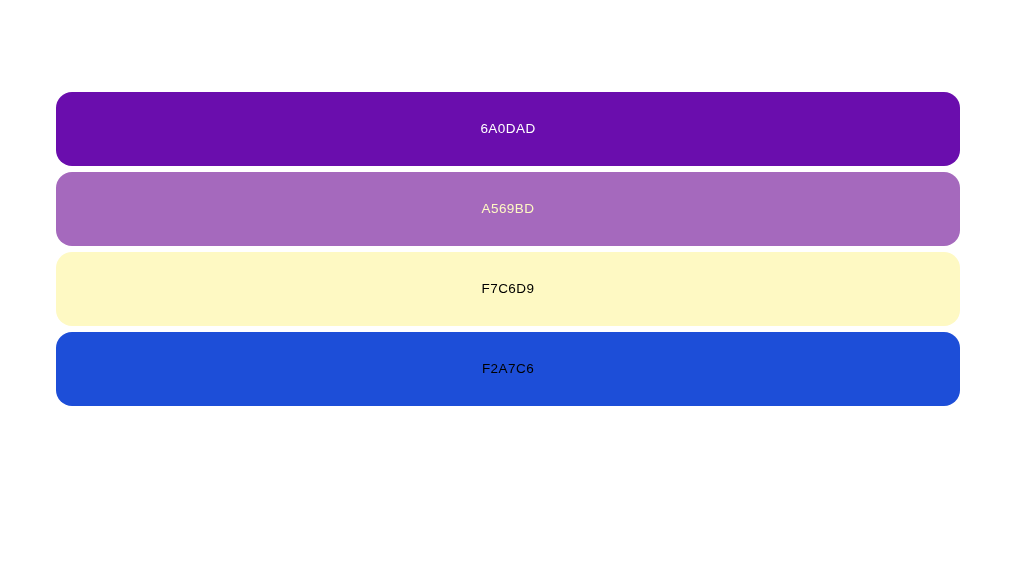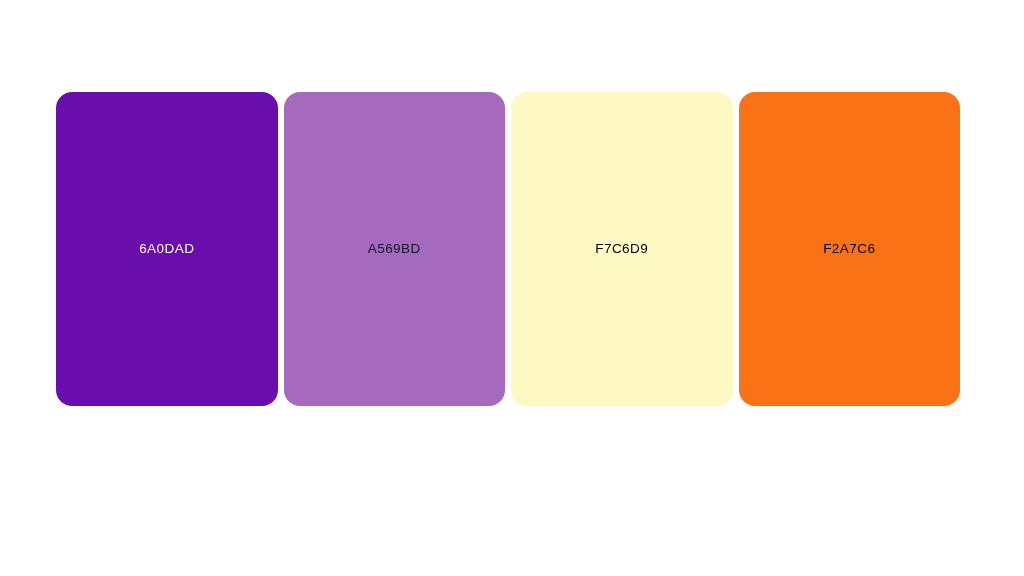--- a/index.html
+++ b/index.html
@@ -21,21 +21,21 @@
     background: #FFFFFF;
   }
 
   #swatch-row {
     position: absolute;
     left: 56px;
     top: 92px;
     width: 904px;
     height: 314px;
     display: flex;
-    flex-direction: row;
+    flex-direction: column;
     gap: 6px;
   }
 
   .color-swatch-card {
     flex: 1 1 0;
     height: 314px;
     border-radius: 16px;
     display: flex;
     align-items: center;
     justify-content: center;
@@ -56,26 +56,26 @@
 </head>
 <body style="background: rgb(255, 255, 255);">
 
 <div id="palette-board" style="background: rgb(255, 255, 255);">
   <div id="swatch-row">
 
     <div class="color-swatch-card" style="background: rgb(106, 13, 173); color: rgb(255, 255, 255);">
       <span class="swatch-hex-label">6A0DAD</span>
     </div>
 
-    <div class="color-swatch-card" style="background: rgb(165, 105, 189); color: #0f172a;">
+    <div class="color-swatch-card" style="background: rgb(165, 105, 189); color: #fef9c3;">
       <span class="swatch-hex-label">A569BD</span>
     </div>
 
     <div class="color-swatch-card" style="background: #fef9c3; color: rgb(0, 0, 0);">
       <span class="swatch-hex-label">F7C6D9</span>
     </div>
 
-    <div class="color-swatch-card" style="background: #f97316; color: rgb(0, 0, 0);">
+    <div class="color-swatch-card" style="background: #1d4ed8; color: rgb(0, 0, 0);">
       <span class="swatch-hex-label">F2A7C6</span>
     </div>
 
   </div>
 </div>
 
 </body></html>

